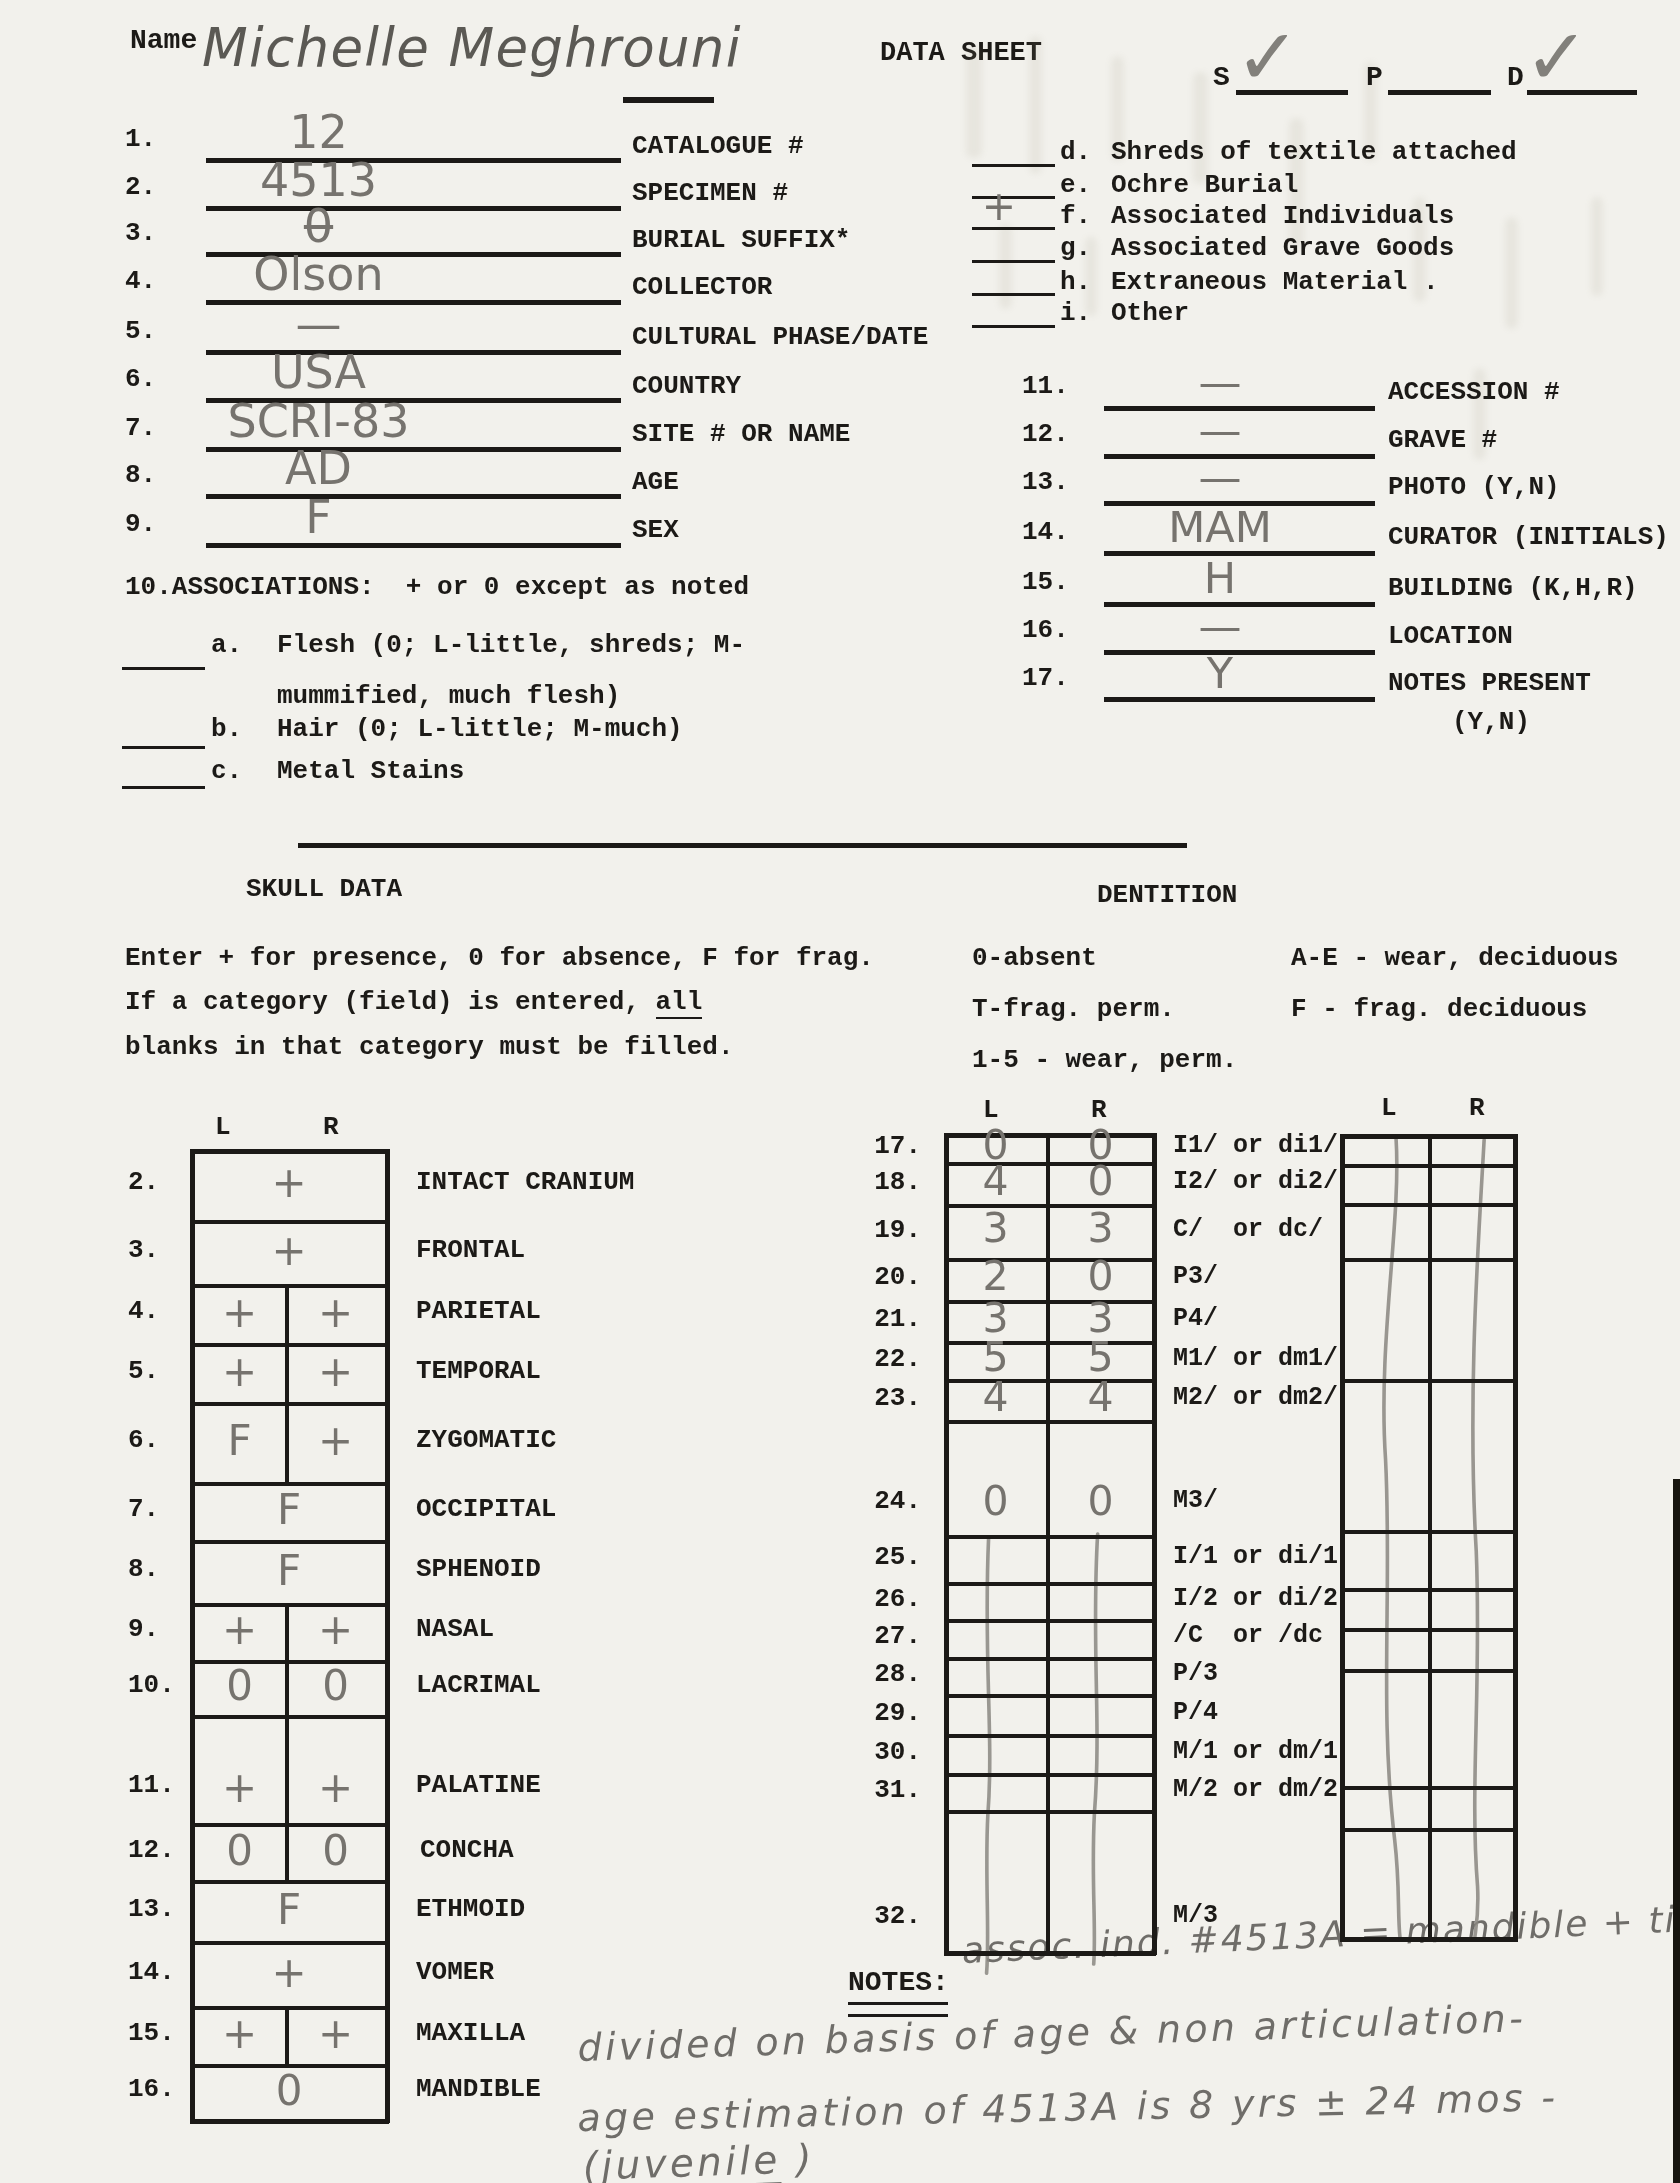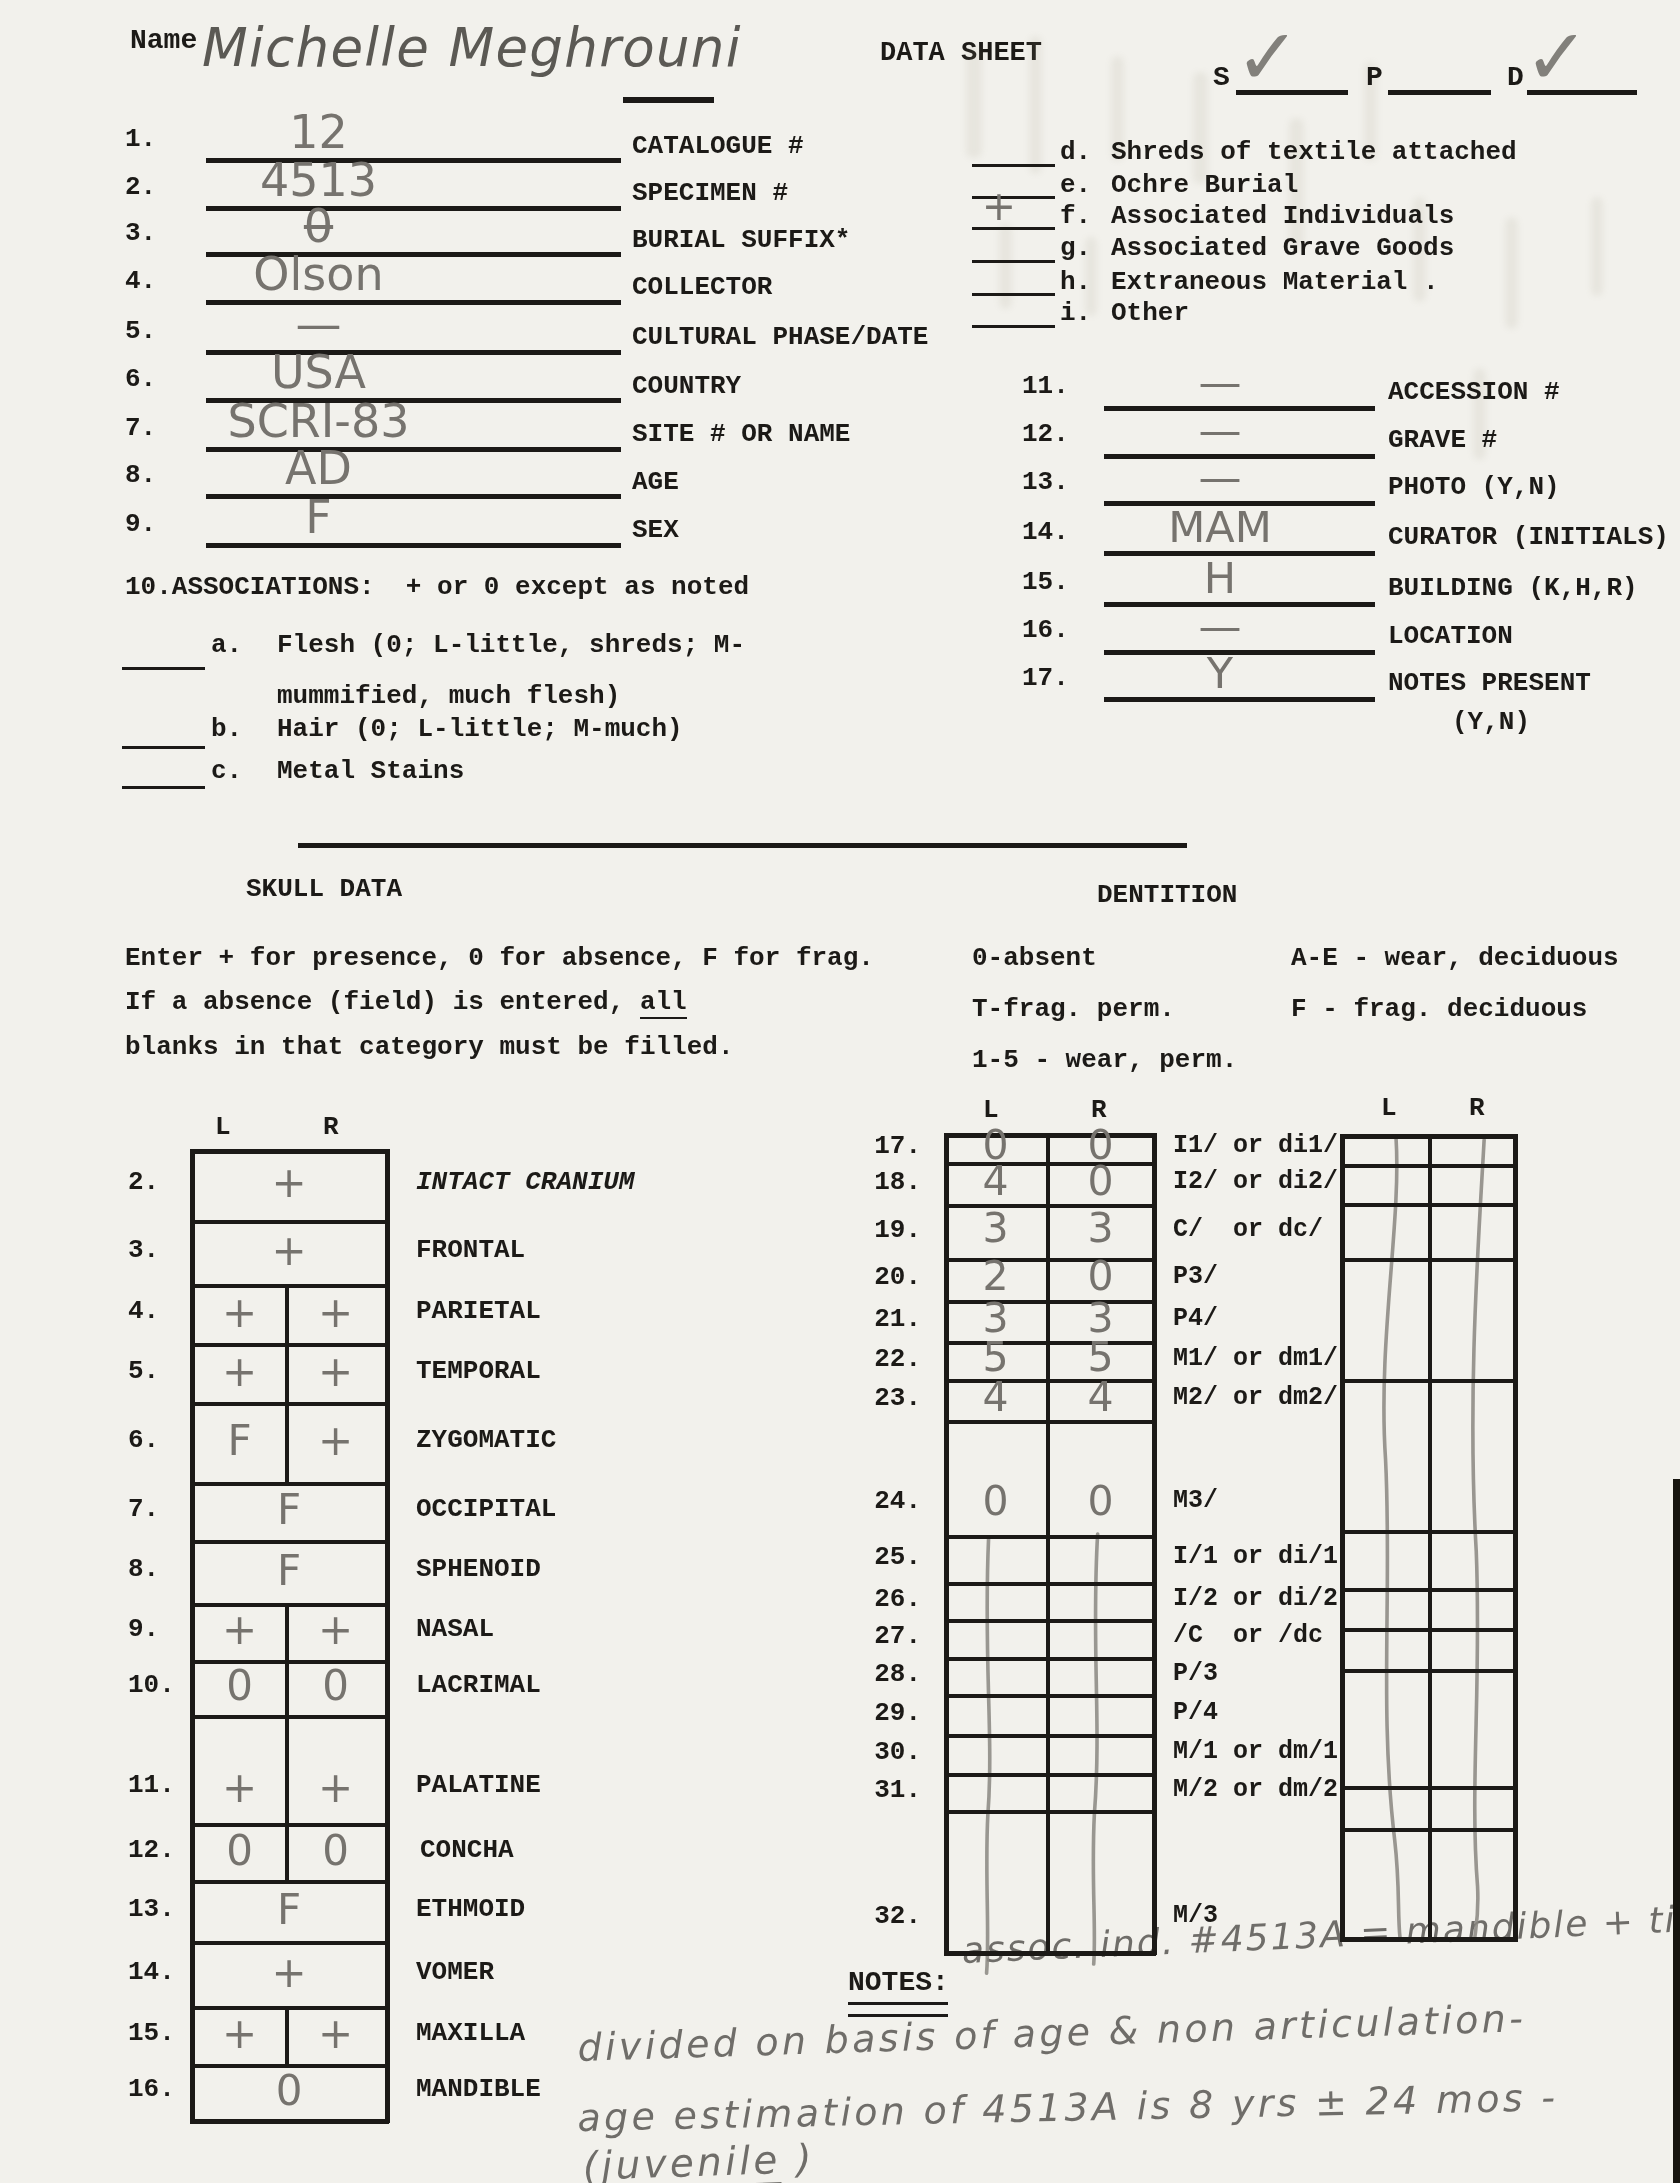--- a/index.html
+++ b/index.html
@@ -25,21 +25,21 @@
   <span class="t" style="left:130px;top:25px;font-size:28px;">Name</span>
   <span class="hw cursive" style="left:202px;top:17px;font-size:53px;letter-spacing:1.3px;color:#5b5954;">Michelle Meghrouni</span>
   <div class="line" style="left:623px;top:97px;width:91px;height:6px;"></div>
   <span class="t" style="left:840px;top:38px;font-size:27px;margin-left:40px;">DATA SHEET</span>
 
   <div class="line" style="left:298px;top:843px;width:889px;height:4.6px;"></div>
   <span class="t" style="left:246px;top:874px;">SKULL DATA</span>
   <span class="t" style="left:1097px;top:880px;">DENTITION</span>
 
   <span class="t" style="left:125px;top:943px;">Enter + for presence, 0 for absence, F for frag.</span>
-  <span class="t" style="left:125px;top:987px;"><span>If a absence (field) is entered, </span><span class="ul">all</span></span>
+  <span class="t" style="left:125px;top:987px;"><span>If a category (field) is entered, </span><span class="ul">all</span></span>
   <span class="t" style="left:125px;top:1032px;text-align:right;">blanks in that category must be filled.</span>
 
   <span class="t" style="left:972px;top:943px;">0-absent</span>
   <span class="t" style="left:972px;top:994px;">T-frag. perm.</span>
   <span class="t" style="left:972px;top:1045px;">1-5 - wear, perm.</span>
   <span class="t" style="left:1291px;top:943px;">A-E - wear, deciduous</span>
   <span class="t" style="left:1291px;top:994px;">F - frag. deciduous</span>
 
   <span class="t" style="left:848px;top:1967px;font-size:28px;">NOTES:</span>
   <div class="line" style="left:848px;top:2002px;width:100px;height:3.3px;"></div>
@@ -189,21 +189,21 @@
     <div class="line" style="left: 190px; top: 1540px; width: 199px; height: 4px; position: absolute;"></div>
     <div class="line" style="left: 190px; top: 1603px; width: 199px; height: 4px; position: absolute;"></div>
     <div class="line" style="left: 190px; top: 1660px; width: 199px; height: 4px; position: absolute;"></div>
     <div class="line" style="left: 190px; top: 1715px; width: 199px; height: 4px; position: absolute;"></div>
     <div class="line" style="left: 190px; top: 1823px; width: 199px; height: 4px; position: absolute;"></div>
     <div class="line" style="left: 190px; top: 1880px; width: 199px; height: 4px; position: absolute;"></div>
     <div class="line" style="left: 190px; top: 1941px; width: 199px; height: 4px; position: absolute;"></div>
     <div class="line" style="left: 190px; top: 2006px; width: 199px; height: 4px; position: absolute;"></div>
     <div class="line" style="left: 190px; top: 2064px; width: 199px; height: 4px; position: absolute;"></div>
     <div class="t" style="left: 128px; top: 1167px; position: absolute;">2.</div>
-    <div class="t" style="left: 416px; top: 1167px; position: absolute; font-style: italic;">INTACT CRANIUM</div>
+    <div class="t" style="left: 416px; top: 1167px; position: absolute;">INTACT CRANIUM</div>
     <div class="hw val" style="left: 197px; top: 1161px; width: 184px; height: 46px; font-size: 42px; position: absolute;">+</div>
     <div class="t" style="left: 128px; top: 1235px; position: absolute;">3.</div>
     <div class="t" style="left: 416px; top: 1235px; position: absolute;">FRONTAL</div>
     <div class="hw val" style="left: 197px; top: 1229px; width: 184px; height: 46px; font-size: 42px; position: absolute;">+</div>
     <div class="t" style="left: 128px; top: 1296px; position: absolute;">4.</div>
     <div class="t" style="left: 416px; top: 1296px; position: absolute;">PARIETAL</div>
     <div class="vline line" style="left: 285px; top: 1284px; width: 4px; height: 59px; position: absolute;"></div>
     <div class="hw val" style="left: 197px; top: 1291px; width: 85px; height: 46px; font-size: 42px; position: absolute;">+</div>
     <div class="hw val" style="left: 291px; top: 1291px; width: 89px; height: 46px; font-size: 42px; position: absolute;">+</div>
     <div class="t" style="left: 128px; top: 1356px; position: absolute;">5.</div>

